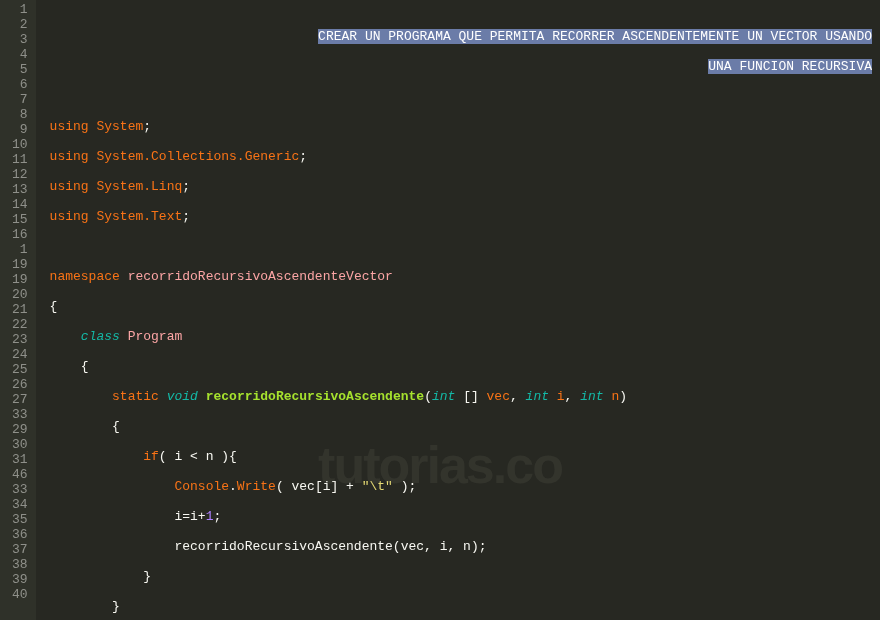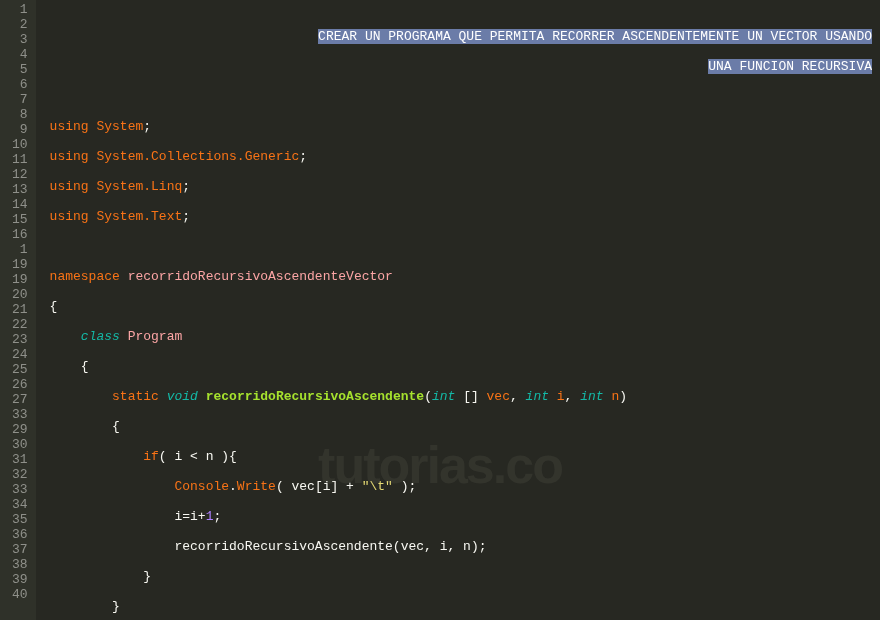--- a/index.html
+++ b/index.html
@@ -91,21 +91,21 @@
       <div class="ln">22</div>
       <div class="ln">23</div>
       <div class="ln">24</div>
       <div class="ln">25</div>
       <div class="ln">26</div>
       <div class="ln">27</div>
       <div class="ln">33</div>
       <div class="ln">29</div>
       <div class="ln">30</div>
       <div class="ln">31</div>
-      <div class="ln">32</div>
+      <div class="ln">46</div>
       <div class="ln">33</div>
       <div class="ln">34</div>
       <div class="ln">35</div>
       <div class="ln">36</div>
       <div class="ln">37</div>
       <div class="ln">38</div>
       <div class="ln">39</div>
       <div class="ln">40</div>
     </div>
   <div class="code">

